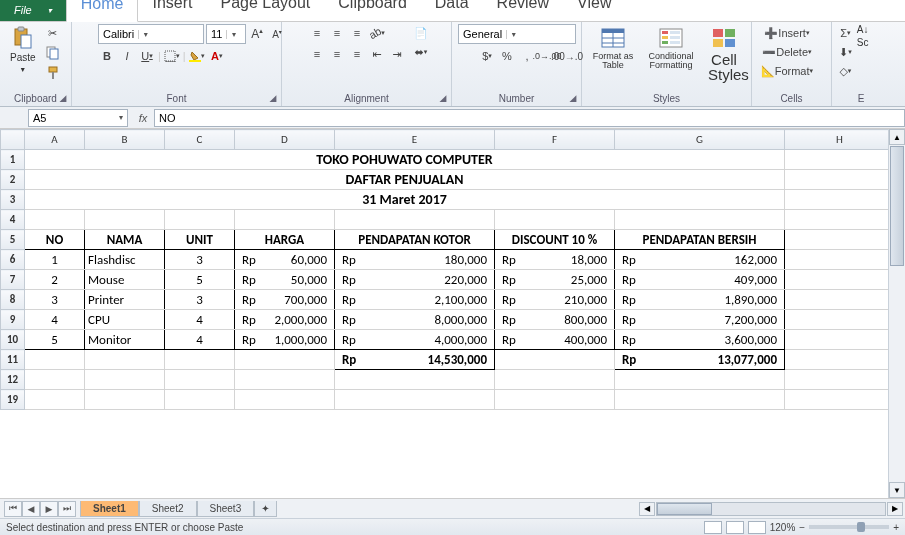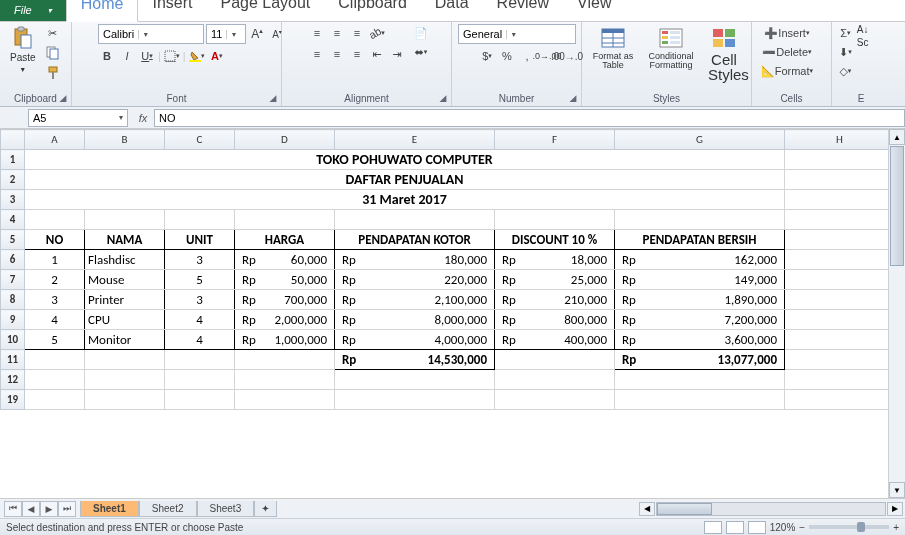--- a/index.html
+++ b/index.html
@@ -429,21 +429,21 @@
           </td>
           <td>
             <div class="money">
               <span>Rp</span>
               <span>25,000</span>
             </div>
           </td>
           <td>
             <div class="money">
               <span>Rp</span>
-              <span>149,000</span>
+              <span>409,000</span>
             </div>
           </td>
           <td style="border:1px solid #d4d4d4!important"></td>
         </tr>
         <tr class="br">
           <th class="rowhead">8</th>
           <td class="tc">3</td>
           <td>Printer</td>
           <td class="tc">3</td>
           <td>

